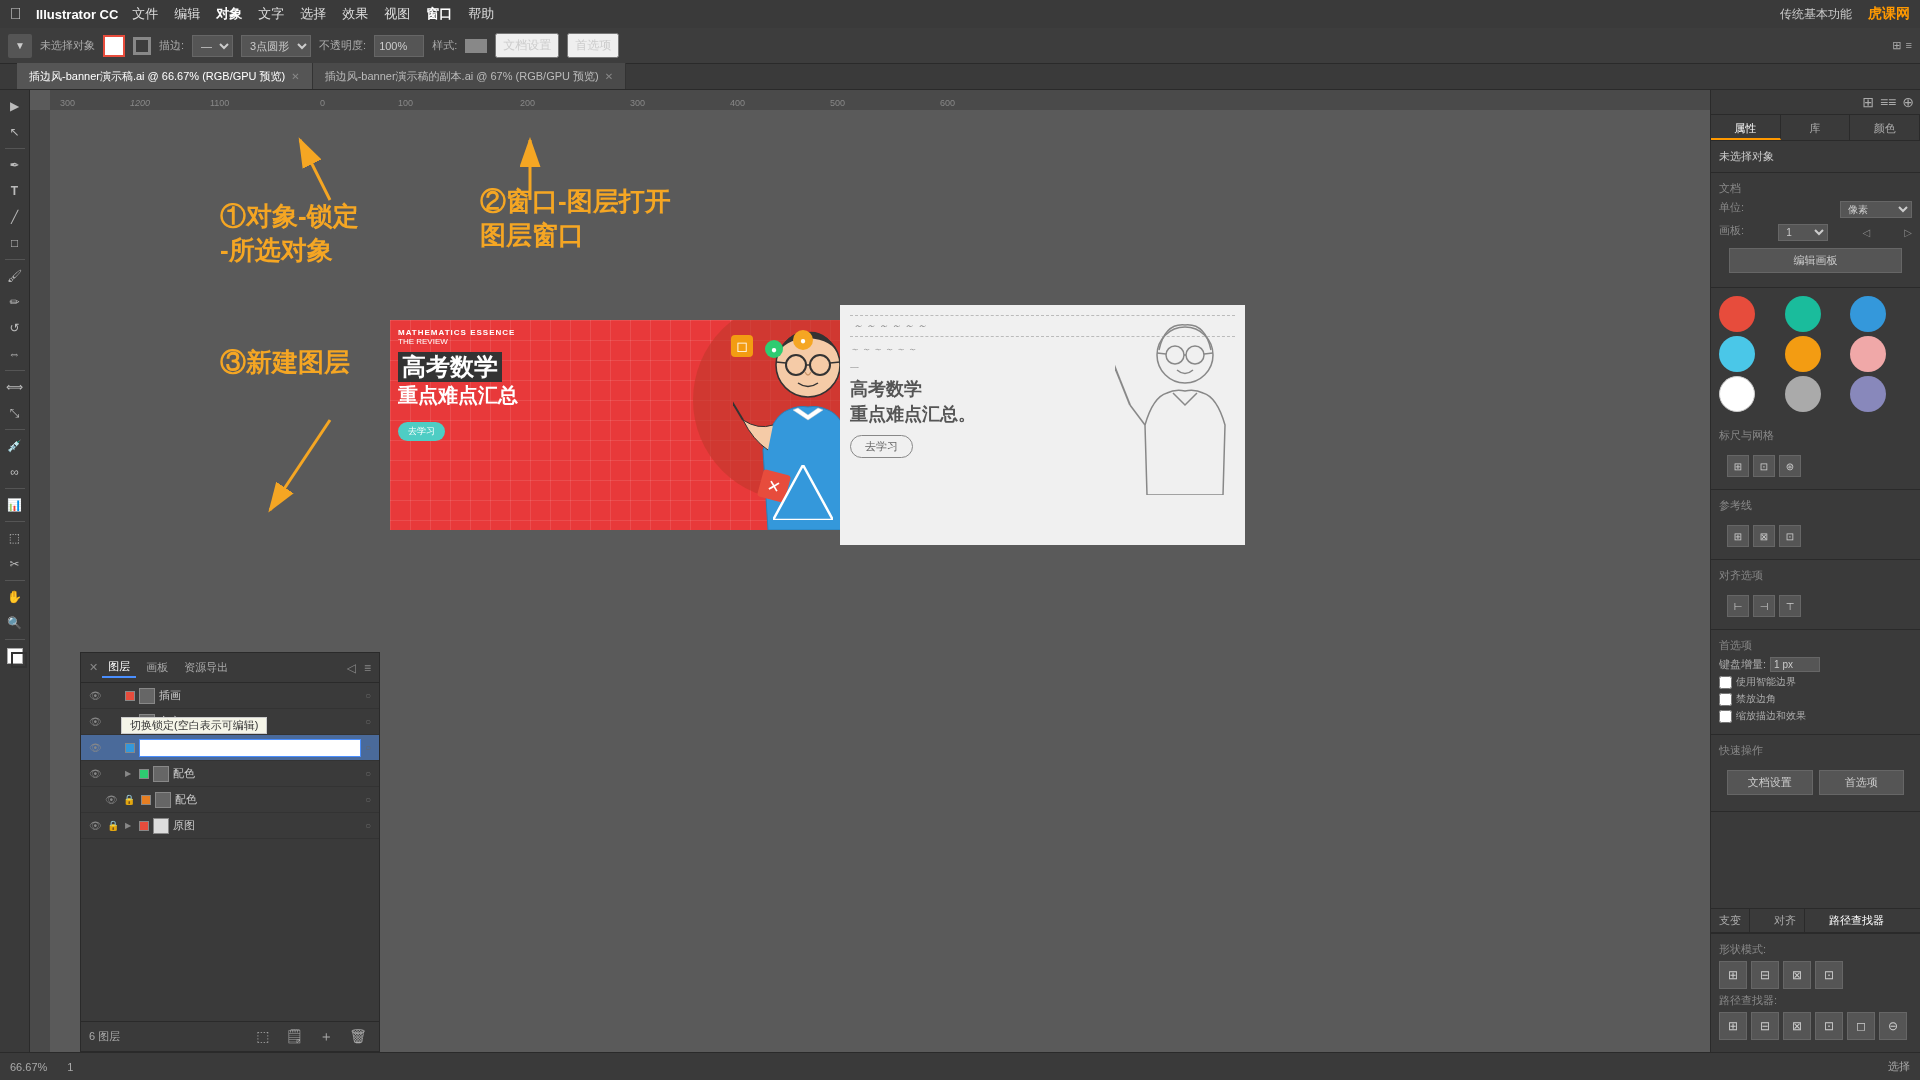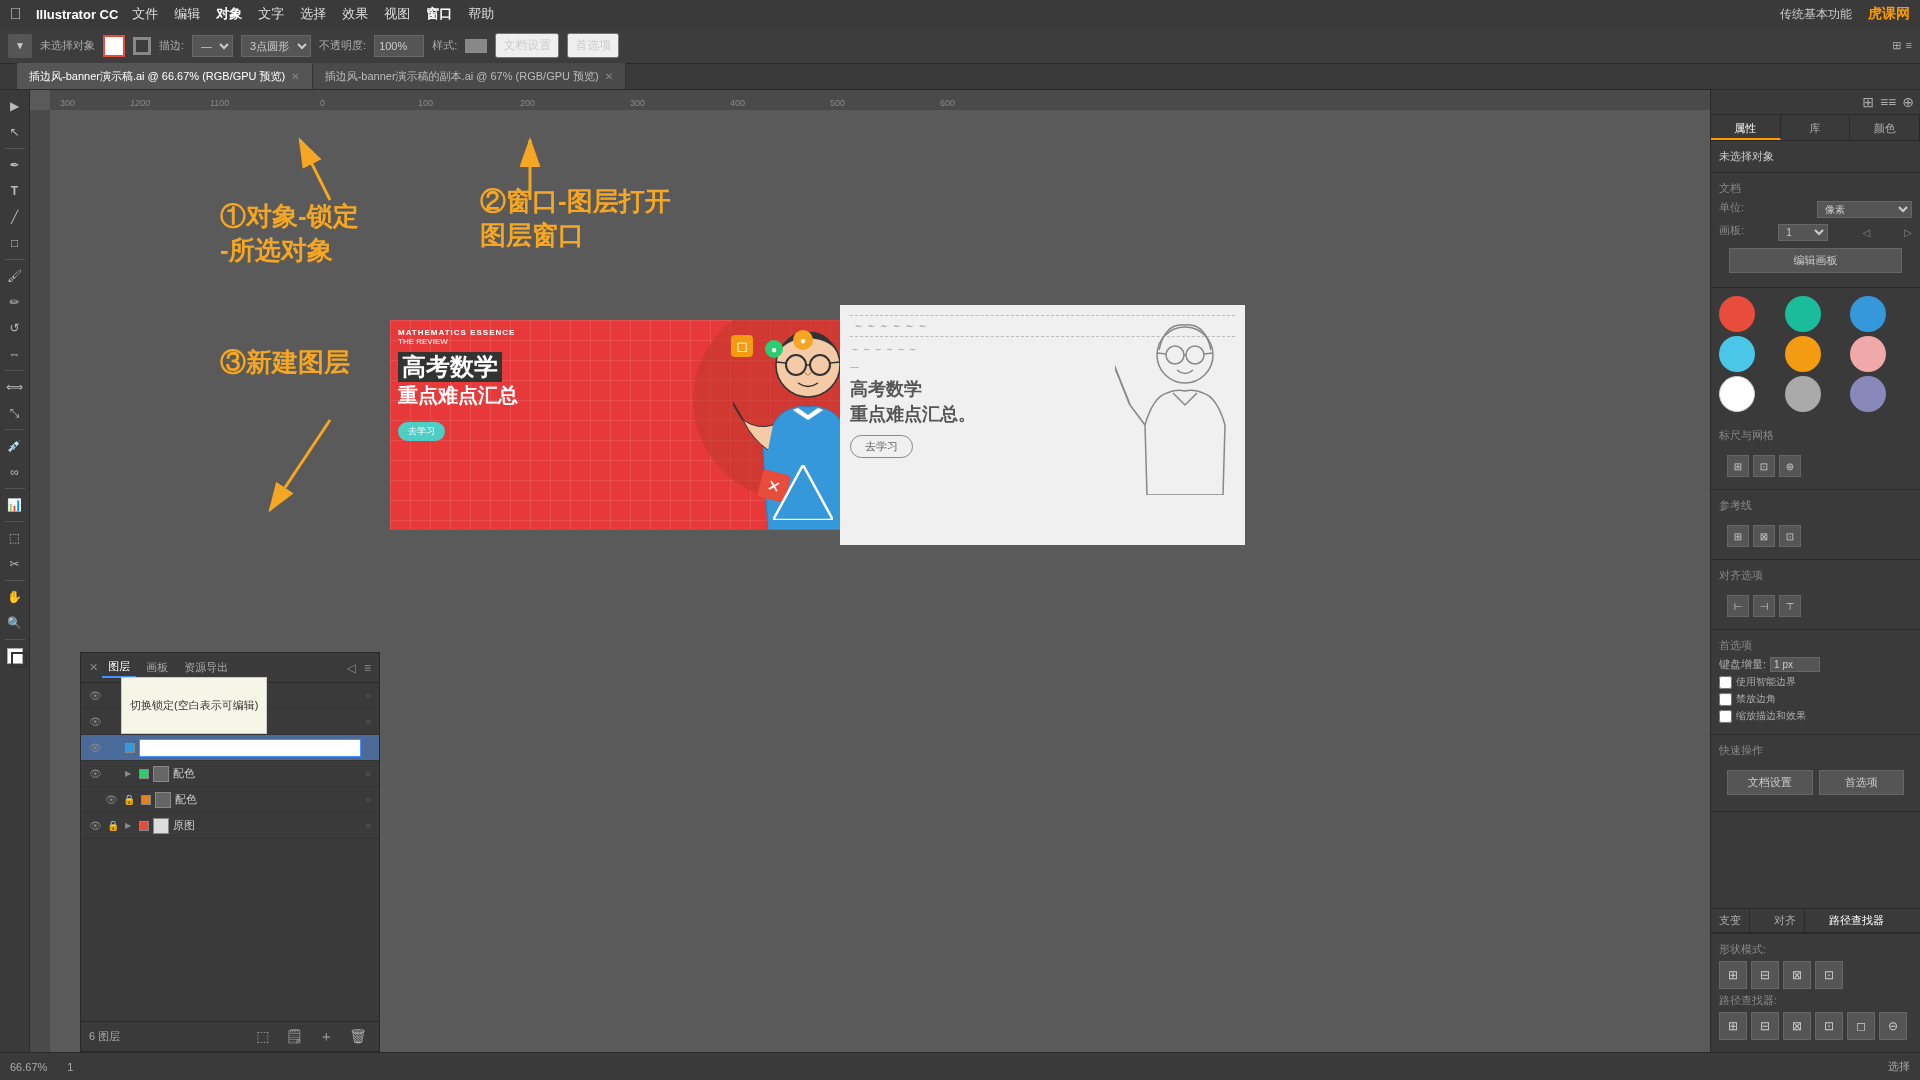--- a/index.html
+++ b/index.html
@@ -190,21 +190,21 @@
     .panel-section { padding: 8px; border-bottom: 1px solid #2a2a2a; }
     .panel-label { font-size: 11px; color: #888; margin-bottom: 4px; }
     .panel-value { font-size: 11px; color: #ccc; }
     .panel-row { display: flex; align-items: center; justify-content: space-between; margin-bottom: 4px; }
     .panel-select {
       background: #555;
       border: 1px solid #666;
       color: #ccc;
       font-size: 10px;
       padding: 1px 3px;
-      width: 95px;
+      width: 72px;
     }
 
     
     .color-grid {
       display: grid;
       grid-template-columns: repeat(3, 1fr);
       gap: 4px;
       padding: 8px;
     }
     .color-swatch {
@@ -319,21 +319,21 @@
       gap: 8px;
     }
     .layers-footer-text { font-size: 11px; color: #aaa; }
     .layers-btn { font-size: 14px; color: #aaa; cursor: pointer; padding: 2px 4px; }
 
     
     .tooltip {
       position: absolute;
       background: #f5f5e8;
       border: 1px solid #ccc;
-      padding: 20px 8px;
+      padding: 0 8px;
       font-size: 11px;
       color: #333;
       z-index: 200;
       white-space: nowrap;
     }
 
     
     .arrow-svg {
       position: absolute;
     }
@@ -491,21 +491,21 @@
     </div>
   </div>
 
   <div class="canvas-area">
 
     <div class="ruler-h">
       <span style="position:absolute;left:10px;">300</span>
       <span style="position:absolute;left:80px;font-style:italic;">1200</span>
       <span style="position:absolute;left:160px;">1100</span>
       <span style="position:absolute;left:270px;">0</span>
-      <span style="position:absolute;left:368px;">100</span>
+      <span style="position:absolute;left:348px;">100</span>
       <span style="position:absolute;left:470px;">200</span>
       <span style="position:absolute;left:580px;">300</span>
       <span style="position:absolute;left:680px;">400</span>
       <span style="position:absolute;left:780px;">500</span>
       <span style="position:absolute;left:890px;">600</span>
     </div>
 
     <div class="ruler-v"></div>
 
     <div class="canvas-content">

